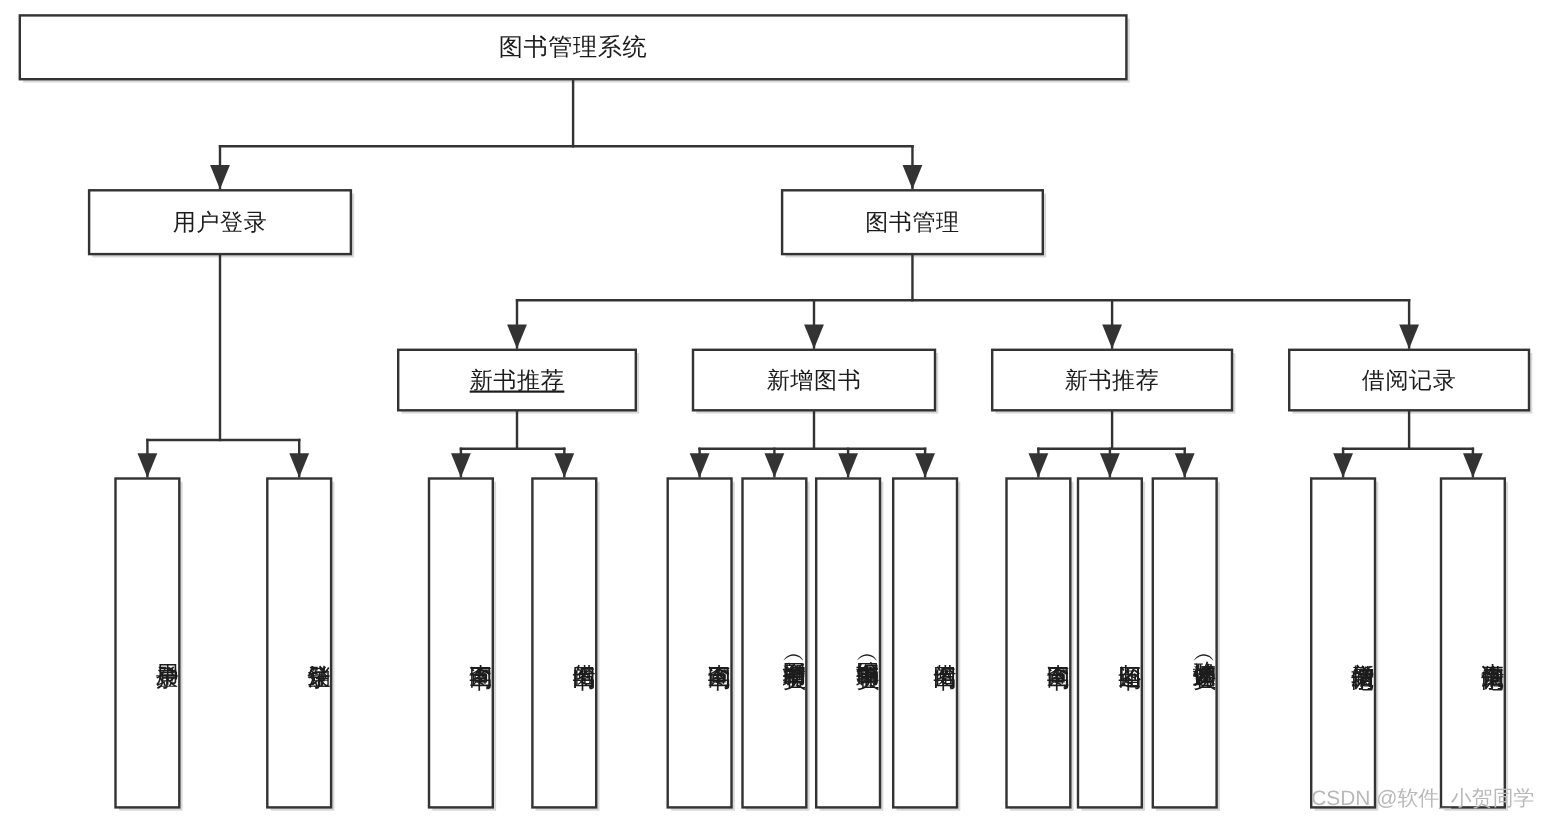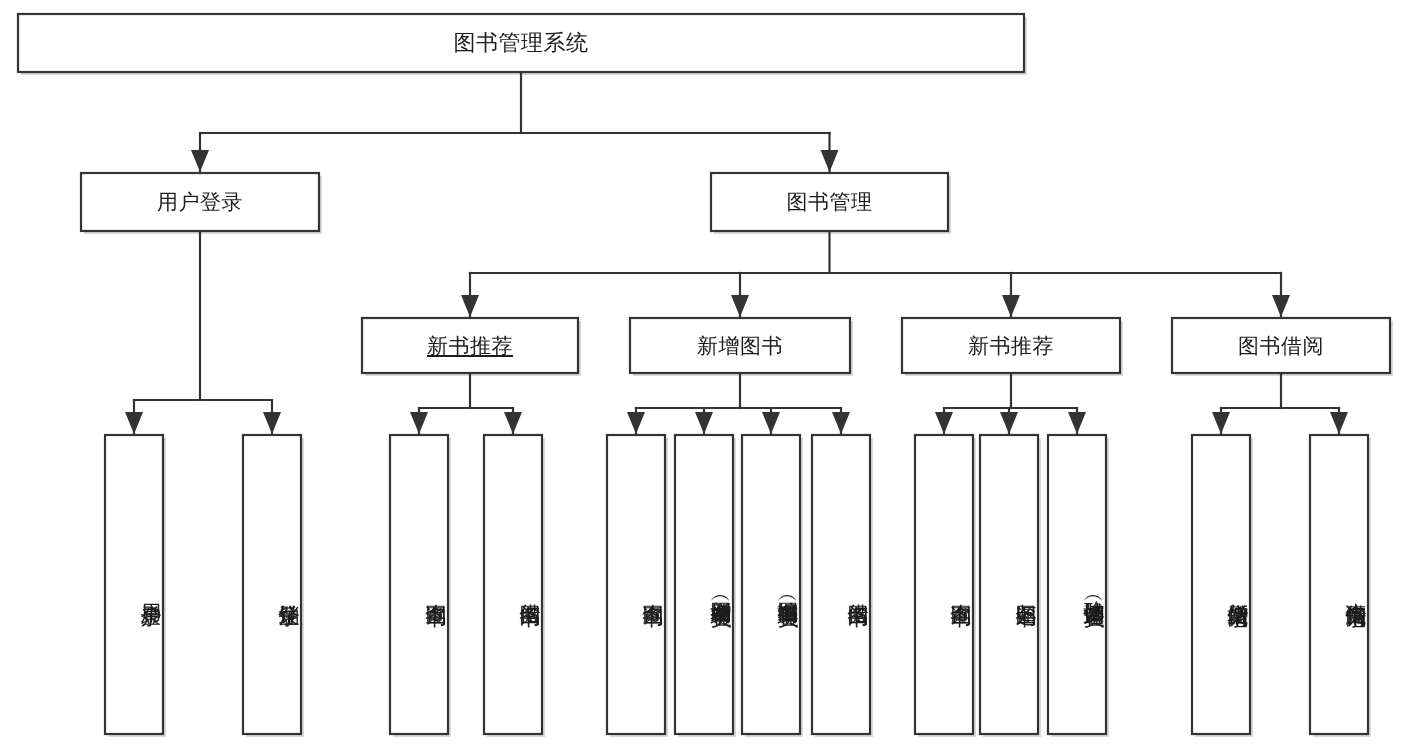--- a/index.html
+++ b/index.html
@@ -190,30 +190,31 @@
       </g>
   </svg>
 
   <div id="labels">
       <div class="node-label label-title" style="left: 18px; top: 14px; width: 1006px; height: 58px;">图书管理系统</div>
       <div class="node-label label-h" style="left: 81px; top: 173px; width: 238px; height: 58px;">用户登录</div>
       <div class="node-label label-h" style="left: 711px; top: 173px; width: 237px; height: 58px;">图书管理</div>
       <div class="node-label label-h" style="left: 362px; top: 318px; width: 216px; height: 55px; text-decoration: underline;">新书推荐</div>
       <div class="node-label label-h" style="left: 630px; top: 318px; width: 220px; height: 55px;">新增图书</div>
       <div class="node-label label-h" style="left: 902px; top: 318px; width: 218px; height: 55px;">新书推荐</div>
-      <div class="node-label label-h" style="left: 1172px; top: 318px; width: 218px; height: 55px;">图书借阅</div>
+      <div class="node-label label-h" style="left: 1172px; top: 318px; width: 218px; height: 55px;">借阅记录</div>
       <div class="node-label label-v" style="left: 105px; top: 435px; width: 58px; height: 299px;">用户登录</div>
       <div class="node-label label-v" style="left: 243px; top: 435px; width: 58px; height: 299px;">注销登录</div>
       <div class="node-label label-v" style="left: 390px; top: 435px; width: 58px; height: 299px;">查询图书</div>
       <div class="node-label label-v" style="left: 484px; top: 435px; width: 58px; height: 299px;">借阅图书</div>
       <div class="node-label label-v" style="left: 607px; top: 435px; width: 58px; height: 299px;">查询图书</div>
       <div class="node-label label-v" style="left: 675px; top: 435px; width: 58px; height: 299px;">新增图书（管理员）</div>
       <div class="node-label label-v" style="left: 742px; top: 435px; width: 58px; height: 299px;">编辑图书（管理员）</div>
       <div class="node-label label-v" style="left: 812px; top: 435px; width: 58px; height: 299px;">借阅图书</div>
       <div class="node-label label-v" style="left: 915px; top: 435px; width: 58px; height: 299px;">查询图书</div>
       <div class="node-label label-v" style="left: 980px; top: 435px; width: 58px; height: 299px;">归还图书</div>
       <div class="node-label label-v" style="left: 1048px; top: 435px; width: 58px; height: 299px;">确认归还（管理员）</div>
       <div class="node-label label-v" style="left: 1192px; top: 435px; width: 58px; height: 299px;">新增借阅记录</div>
       <div class="node-label label-v" style="left: 1310px; top: 435px; width: 58px; height: 299px;">查询借阅记录</div>
     </div>
 
+  <div class="watermark">CSDN @软件_小贺同学</div>
 
 </div>
 
 </body></html>

